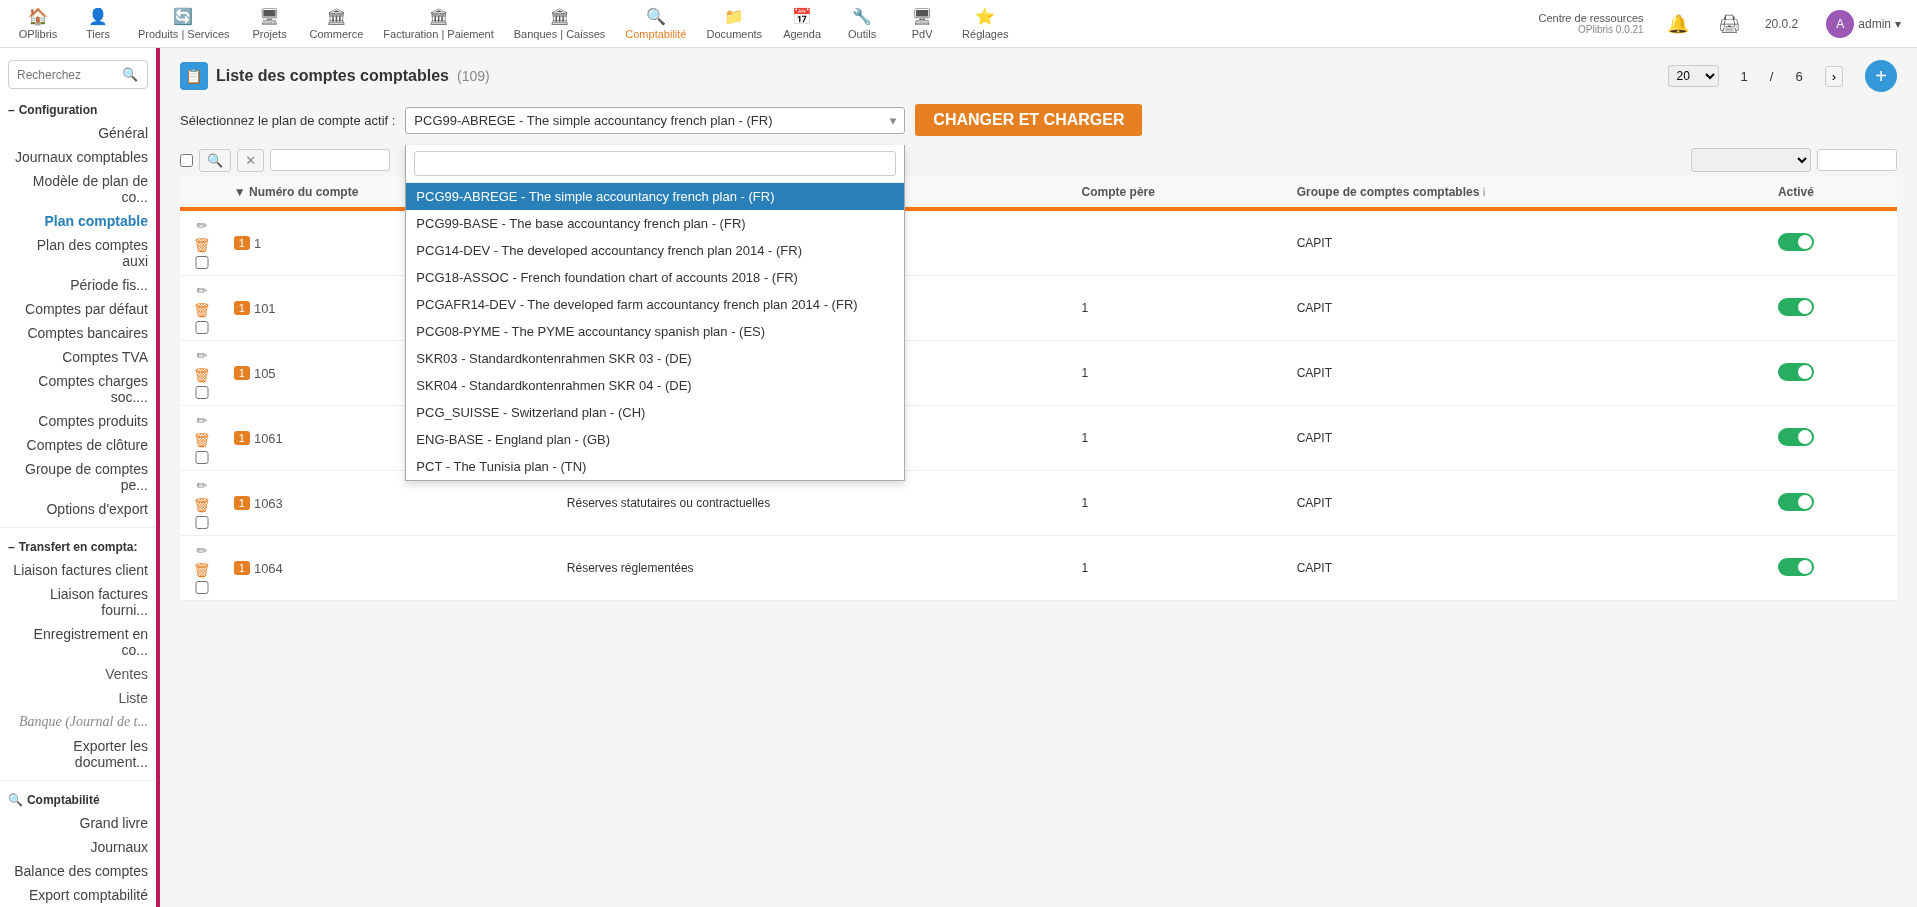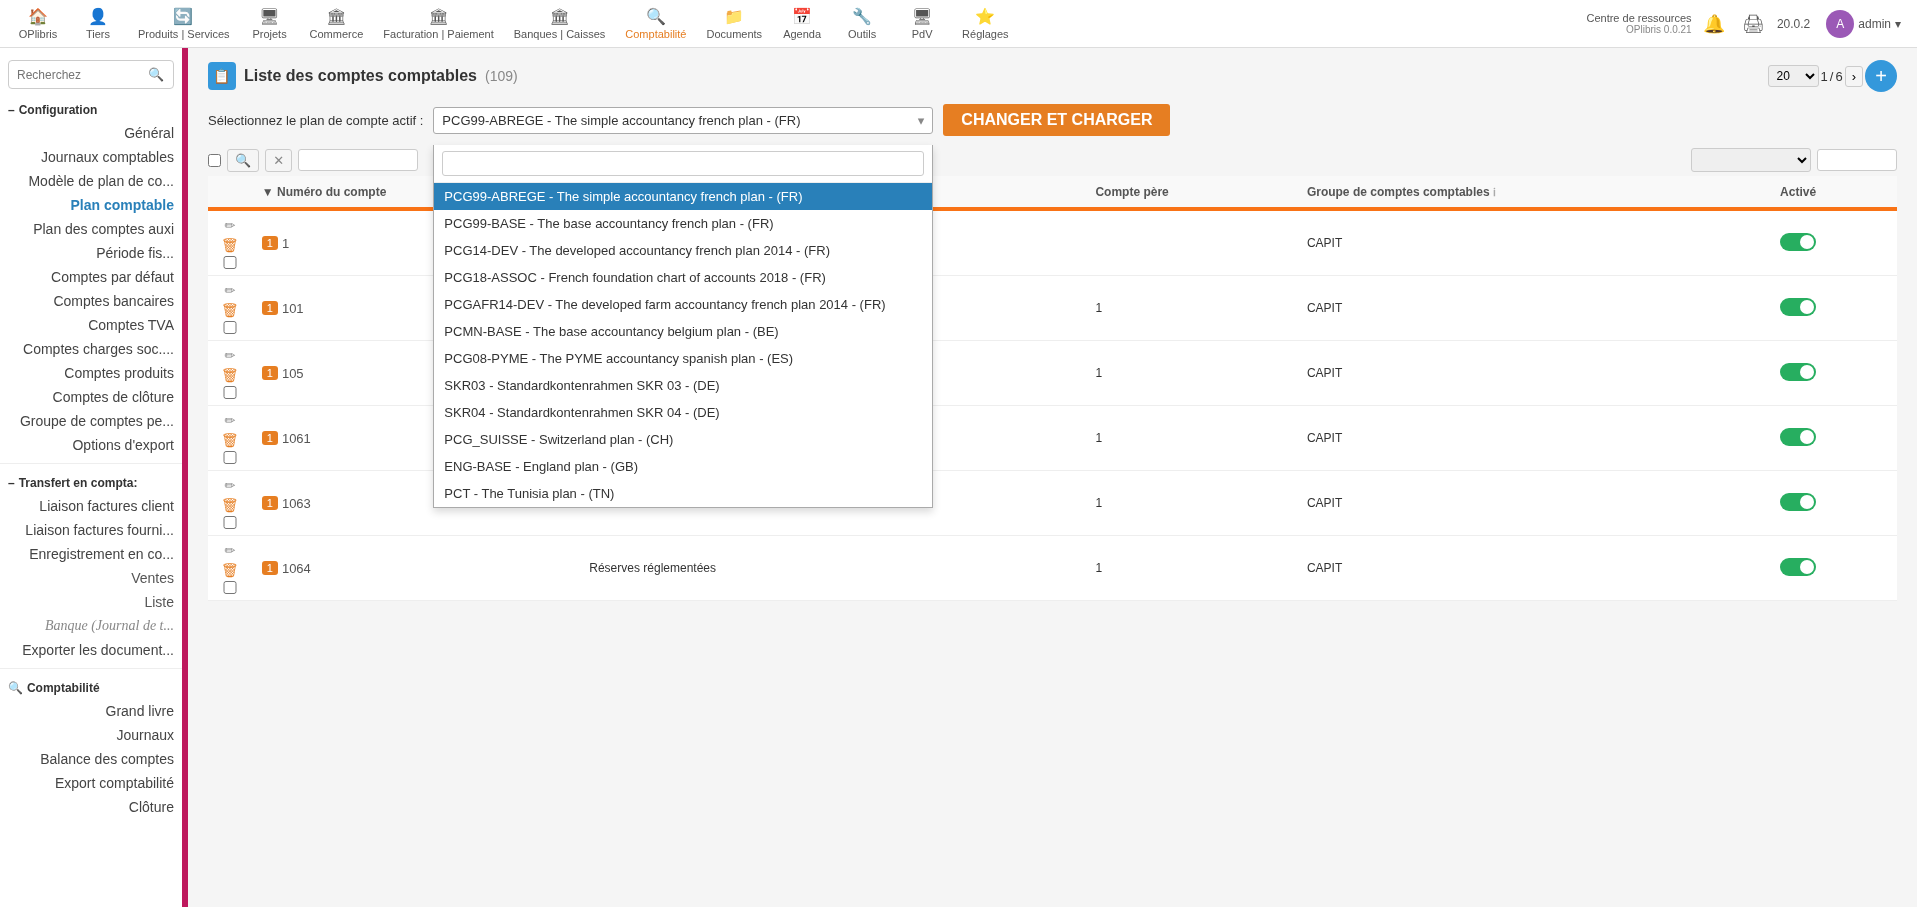--- a/index.html
+++ b/index.html
@@ -30,21 +30,21 @@
       text-decoration: none;
       border-radius: 4px;
       min-width: 60px;
     }
     .nav-item.active { color: #e67e22; }
     .nav-item .nav-icon { font-size: 16px; margin-bottom: 2px; }
 
     .top-nav-right {
       display: flex;
       align-items: center;
-      gap: 8px;
+      gap: 20px;
       font-size: 12px;
       color: #555;
     }
     .top-nav-right .centre-ressources {
       text-align: right;
       font-size: 11px;
       color: #555;
     }
     .top-nav-right .version { color: #888; font-size: 10px; }
     .top-nav-right .icon-btn {
@@ -70,23 +70,23 @@
       border-radius: 50%;
       display: flex; align-items: center; justify-content: center;
       color: #fff; font-size: 12px;
     }
 
     
     .layout { display: flex; height: calc(100vh - 48px); }
 
     
     .sidebar {
-      width: 188px;
+      width: 160px;
       background: #fff;
-      border-right: 6px solid #be185d;
+      border-right: 4px solid #be185d;
       overflow-y: auto;
       flex-shrink: 0;
       padding: 8px 0;
     }
     .sidebar-search {
       padding: 6px 8px;
       display: flex;
       align-items: center;
       border: 1px solid #ccc;
       border-radius: 4px;
@@ -158,21 +158,21 @@
     }
     .page-title {
       font-size: 16px;
       font-weight: bold;
       color: #333;
     }
     .page-count { color: #888; font-size: 14px; }
     .pagination-area {
       display: flex;
       align-items: center;
-      gap: 2px;
+      gap: 22px;
       font-size: 13px;
     }
     .pagination-select {
       border: 1px solid #ccc;
       border-radius: 3px;
       padding: 2px 4px;
       font-size: 12px;
     }
     .pagination-btn {
       background: none;
@@ -515,21 +515,20 @@
 
         <div class="dropdown-overlay">
           <div class="dropdown-search-row">
             <input type="text" class="dropdown-search-input" placeholder="" style="">
           </div>
           <div class="dropdown-item selected">PCG99-ABREGE - The simple accountancy french plan - (FR)</div>
           <div class="dropdown-item">PCG99-BASE - The base accountancy french plan - (FR)</div>
           <div class="dropdown-item">PCG14-DEV - The developed accountancy french plan 2014 - (FR)</div>
           <div class="dropdown-item">PCG18-ASSOC - French foundation chart of accounts 2018 - (FR)</div>
           <div class="dropdown-item">PCGAFR14-DEV - The developed farm accountancy french plan 2014 - (FR)</div>
-          <div class="dropdown-item">PCMN-BASE - The base accountancy belgium plan - (BE)</div>
           <div class="dropdown-item">PCG08-PYME - The PYME accountancy spanish plan - (ES)</div>
           <div class="dropdown-item">SKR03 - Standardkontenrahmen SKR 03 - (DE)</div>
           <div class="dropdown-item">SKR04 - Standardkontenrahmen SKR 04 - (DE)</div>
           <div class="dropdown-item">PCG_SUISSE - Switzerland plan - (CH)</div>
           <div class="dropdown-item">ENG-BASE - England plan - (GB)</div>
           <div class="dropdown-item">PCT - The Tunisia plan - (TN)</div>
         </div>
       </div>
       <button class="changer-btn">CHANGER ET CHARGER</button>
     </div>

